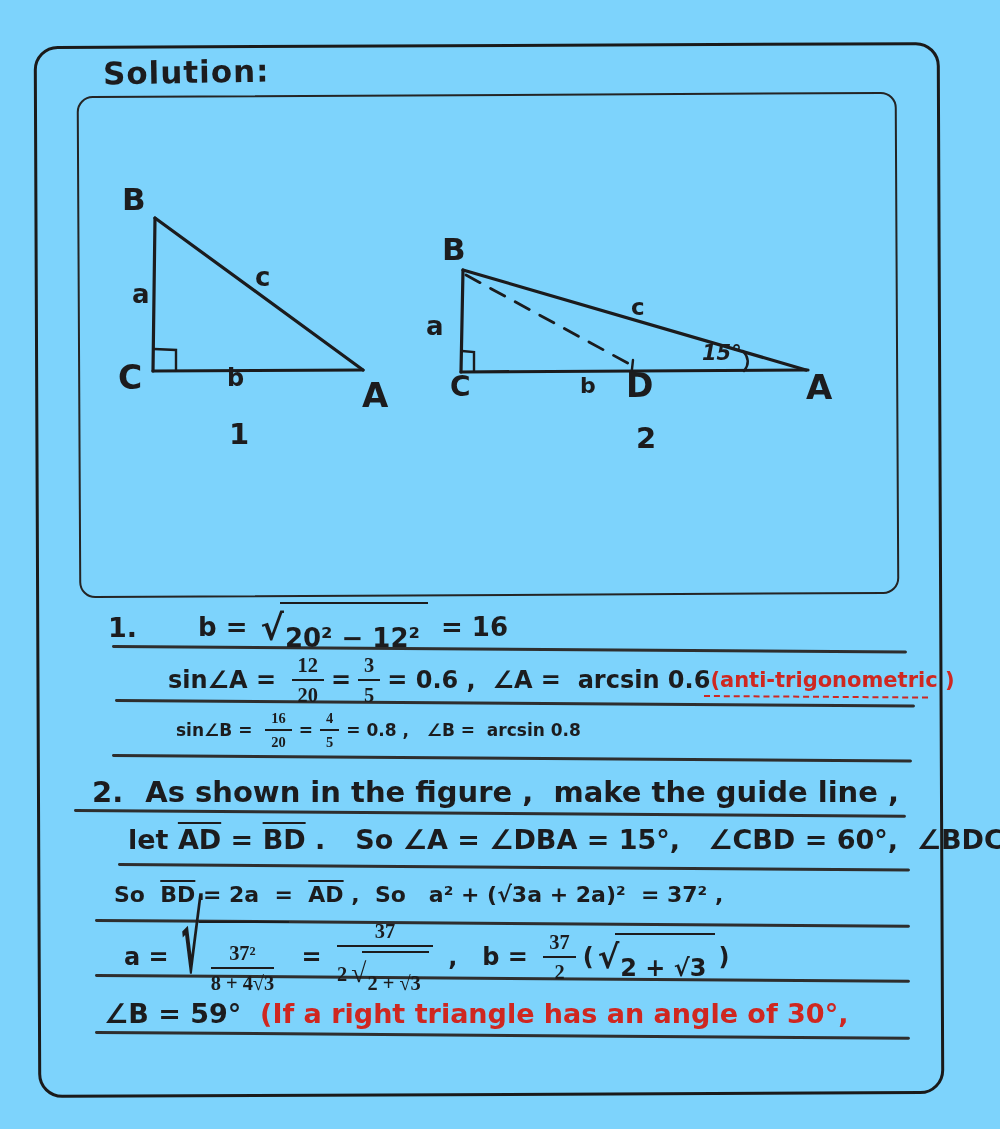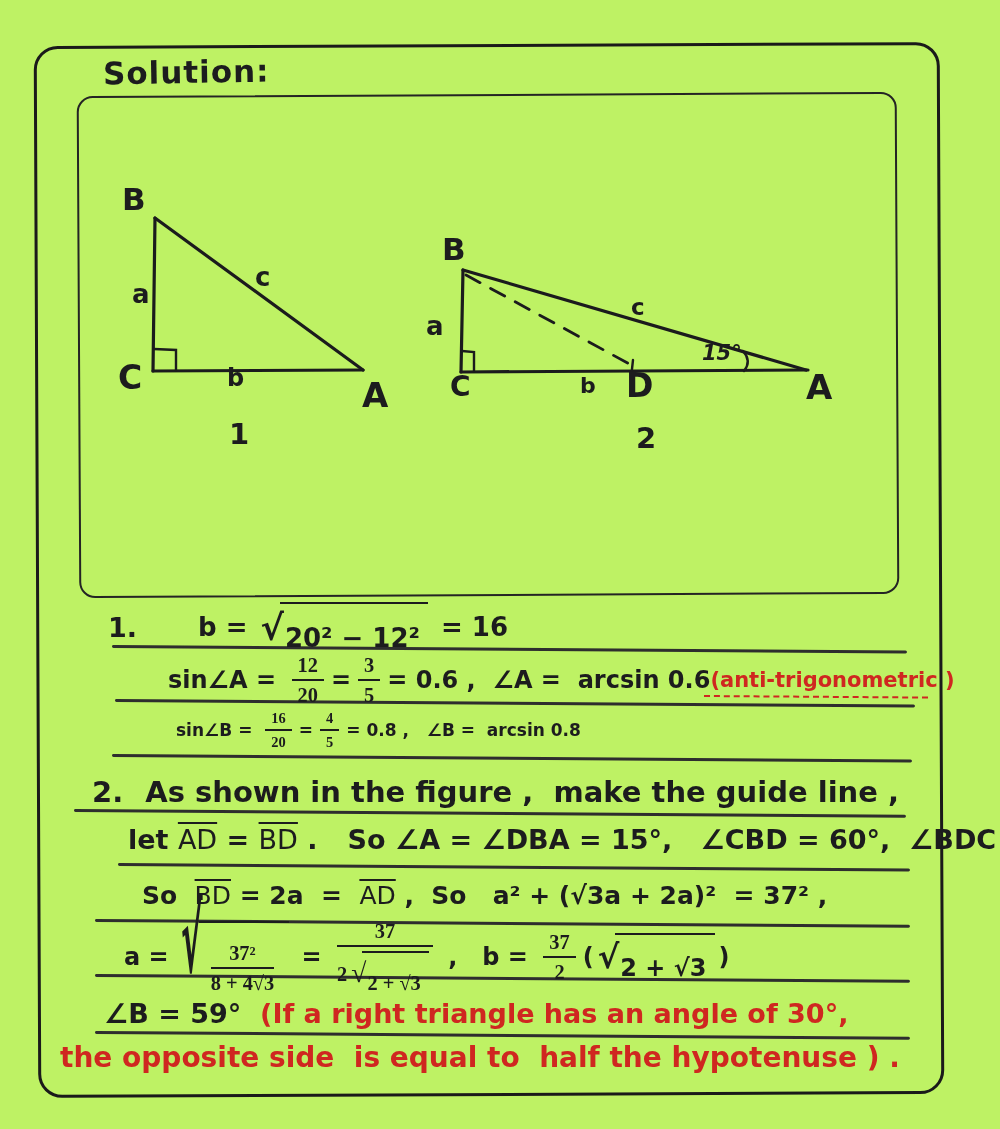--- a/index.html
+++ b/index.html
@@ -1,17 +1,17 @@
 <!DOCTYPE html>
 <html><head>
 <meta charset="utf-8">
 <style>
   html,body{margin:0;padding:0;background:#e8e8e8;}
   .page{
-    position:relative;width:1000px;height:1129px;background:#bef264;
+    position:relative;width:1000px;height:1129px;background:#7dd3fc;
     font-family:"DejaVu Sans",sans-serif;color:#1c1c1e;overflow:hidden;
   }
   .outer-box{
     position:absolute;left:36px;top:44px;width:900px;height:1046px;
     border:3px solid #1a1a1a;border-radius:24px;transform:rotate(-0.25deg);
     background:transparent;
   }
   .fig-box{
     position:absolute;left:78px;top:94px;width:816px;height:498px;
     border:2.5px solid #242424;border-radius:16px;transform:rotate(-0.3deg);
@@ -36,21 +36,21 @@
   
   .frac{display:inline-flex;flex-direction:column;align-items:stretch;text-align:center;
         vertical-align:middle;line-height:1;margin:0 7px;font-size:0.85em;font-weight:bold;font-family:Liberation Serif, serif;}
   .frac .fn{border-bottom:2.5px solid currentColor;padding:0 6px 4px;}
   .frac .fd{padding-top:4px;}
   
   .sqrt{display:inline-flex;align-items:stretch;margin:0 4px;}
   .sqrt .rsym{display:flex;align-items:center;font-size:1.35em;line-height:1;margin-right:-4px;font-weight:bold;}
   .sqrt .rbody{border-top:2.5px solid currentColor;padding:20px 8px 0 5px;display:inline-flex;align-items:center;}
   .sqrt.tall .rsym{transform:scaleY(2.9);transform-origin:50% 62%;}
-  .bar{text-decoration:overline;font-weight:normal;}
+  .bar{text-decoration:overline;font-weight:bold;}
   .bold{font-weight:bold;}
   .gap22{width:22px;}.gap30{width:30px;}
 </style>
 </head>
 <body>
 
 <div class="page">
 
   <div class="outer-box"></div>
   <div class="title">Solution:</div>
@@ -135,21 +135,21 @@
   <div class="row bold" style="left:128px;top:824px;font-size:27px;">
     <span>let </span>
     <span class="bar">AD</span>
     <span> = </span>
     <span class="bar">BD</span>
     <span> .</span>
     <span class="gap30"></span>
     <span>So ∠A = ∠DBA = 15°,   ∠CBD = 60°,  ∠BDC = 30°</span>
   </div>
 
-  <div class="row bold" style="left:114px;top:882px;font-size:25px;margin-left:28px;">
+  <div class="row bold" style="left:114px;top:882px;font-size:22px;">
     <span>So  </span>
     <span class="bar">BD</span>
     <span> = 2a  =  </span>
     <span class="bar">AD</span>
     <span> ,  So   a² + (√3a + 2a)²  = 37² ,</span>
   </div>
 
   <div class="row bold" style="left:124px;top:921px;font-size:24px;">
     <span>a = </span>
     <span class="sqrt tall"><span class="rsym">√</span><span class="rbody"><span class="frac"><span class="fn">37²</span><span class="fd">8 + 4√3</span></span></span></span>
@@ -161,17 +161,14 @@
     <span>(</span>
     <span class="sqrt"><span class="rsym">√</span><span class="rbody">2 + √3</span></span>
     <span>)</span>
   </div>
 
   <div class="row bold" style="left:104px;top:998px;font-size:27px;">
     <span>∠B = 59°</span>
     <span class="red">  (If a right triangle has an angle of 30°,</span>
   </div>
 
-  <div class="row bold red" style="left:60px;top:1042px;font-size:28px;">
-    <span>the opposite side  is equal to  half the hypotenuse ) .</span>
-  </div>
 
 </div>
 
 </body></html>

